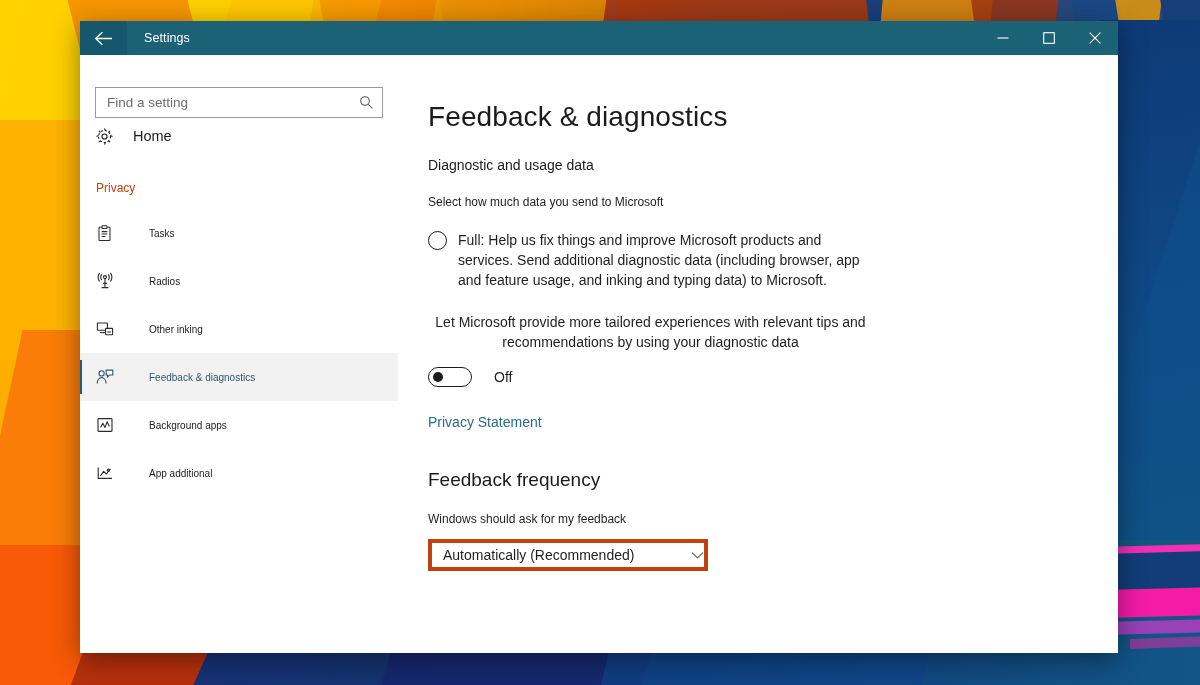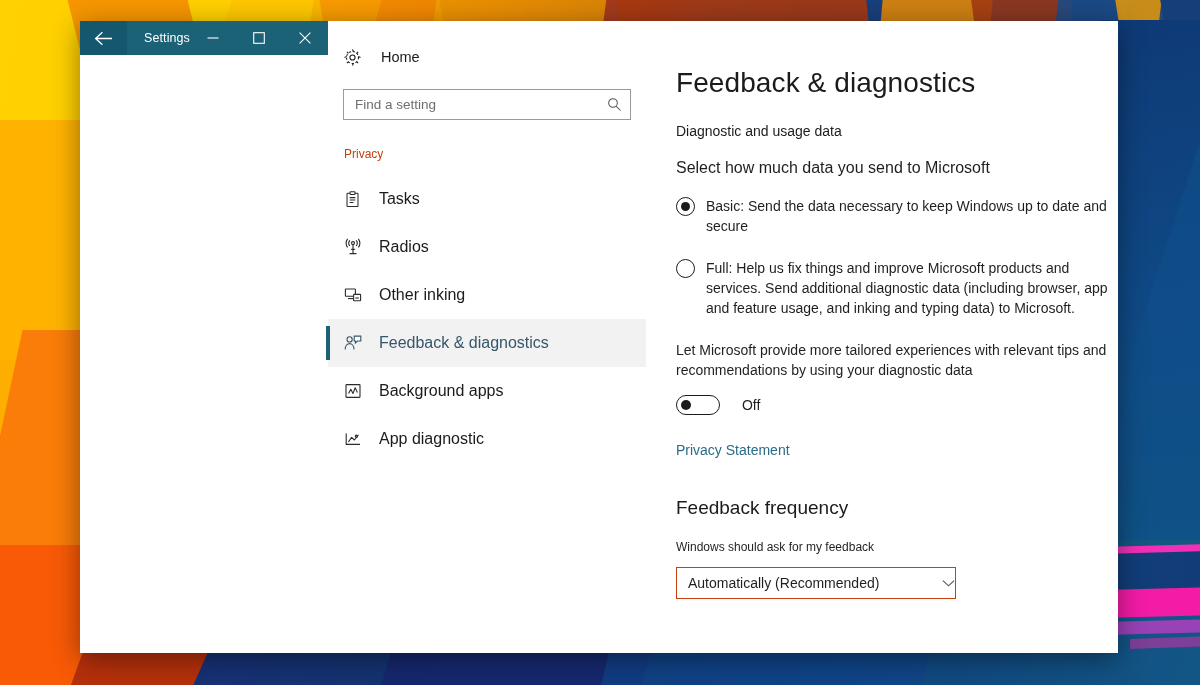--- a/index.html
+++ b/index.html
@@ -89,20 +89,21 @@
   
   #settings-window {
     position: absolute;
     left: 80px;
     top: 21px;
     width: 1038px;
     height: 632px;
     background: #ffffff;
     box-shadow: 0 6px 26px rgba(0,0,0,.42);
     display: flex;
+    flex-direction: column;
     overflow: hidden;
   }
 
   
   #title-bar {
     height: 34px;
     background: #1b6277;
     display: flex;
     align-items: center;
     flex: 0 0 34px;
@@ -197,23 +198,23 @@
     cursor: pointer;
   }
   .nav-item .sb-icon {
     width: 28px;
     display: flex;
     align-items: center;
     justify-content: flex-start;
     color: #2b2b2b;
   }
   .nav-item .nav-label {
-    font-size: 16px;
+    font-size: 10px;
     color: #1b1b1b;
-    margin-left: 7px;
+    margin-left: 25px;
     white-space: nowrap;
   }
   .nav-item.selected { background: #f2f2f2; }
   .nav-item.selected .nav-label { color: #35566b; }
   .nav-item.selected .sb-icon { color: #35566b; }
   .nav-item.selected::before {
     content: "";
     position: absolute;
     left: -2px; top: 7px;
     width: 4px; height: 34px;
@@ -233,21 +234,21 @@
     color: #1b1b1b;
     letter-spacing: .1px;
   }
   .section-title {
     font-size: 14px;
     font-weight: 400;
     color: #1b1b1b;
     margin-top: 24px;
   }
   .body-text {
-    font-size: 16px;
+    font-size: 12px;
     color: #1f1f1f;
     margin-top: 19px;
     max-width: 440px;
     line-height: 20px;
   }
 
   .radio-group { margin-top: 18px; }
   .radio-row {
     display: flex;
     align-items: flex-start;
@@ -279,20 +280,21 @@
     line-height: 20px;
     margin-left: 11px;
   }
 
   .tailored-text {
     font-size: 14px;
     color: #1f1f1f;
     line-height: 20px;
     margin-top: 2px;
     max-width: 445px;
+    text-align: center;
   }
 
   #toggle-row {
     display: flex;
     align-items: center;
     margin-top: 15px;
   }
   #toggle-switch {
     width: 44px; height: 20px;
     border: 1.6px solid #1b1b1b;
@@ -333,21 +335,21 @@
   }
   #feedback-label {
     font-size: 12px;
     color: #1f1f1f;
     margin-top: 21px;
   }
   #feedback-select {
     margin-top: 13px;
     width: 280px;
     height: 32px;
-    border: 1px solid #c2410c;
+    border: 4px solid #c2410c;
     background: #fff;
     display: flex;
     align-items: center;
     padding: 0 0 0 11px;
     cursor: pointer;
   }
   #feedback-select-value {
     flex: 1;
     font-size: 14px;
     color: #1f1f1f;
@@ -408,49 +410,49 @@
             <path d="M0.6 0.6 L11.4 11.4 M11.4 0.6 L0.6 11.4" stroke="#ffffff" stroke-width="1.1" fill="none"></path>
           </svg>
         </div>
       </div>
     </div>
 
     <div id="window-body">
 
       <div id="sidebar">
 
+        <div id="search-wrap">
+          <div id="search-box">
+            <input id="search-input" type="text" placeholder="Find a setting" style="">
+            <span id="search-icon-btn">
+              <svg width="15" height="15" viewBox="0 0 16 16">
+                <g fill="none" stroke="#555555" stroke-width="1.1">
+                  <circle cx="6.4" cy="6.4" r="4.6"></circle>
+                  <path d="M9.9 9.9 L14.4 14.4"></path>
+                </g>
+              </svg>
+            </span>
+          </div>
+        </div>
+
         <div id="home-row">
           <span class="sb-icon">
             <svg width="19" height="19" viewBox="0 0 20 20">
               <g fill="none" stroke="#1b1b1b" stroke-width="1.15">
                 <circle cx="10" cy="10" r="2.7"></circle>
                 <path d="M10 1.6 L11 3.9 M10 18.4 L11 16.1 M1.6 10 L3.9 9 M18.4 10 L16.1 9
                          M4.1 4.1 L5.8 5.6 M15.9 15.9 L14.2 14.4
                          M4.1 15.9 L5.8 14.4 M15.9 4.1 L14.2 5.6"></path>
                 <circle cx="10" cy="10" r="6.3" stroke-dasharray="2.1 2.1"></circle>
               </g>
             </svg>
           </span>
           <span id="home-label">Home</span>
         </div>
 
-        <div id="search-wrap">
-          <div id="search-box">
-            <input id="search-input" type="text" placeholder="Find a setting" style="">
-            <span id="search-icon-btn">
-              <svg width="15" height="15" viewBox="0 0 16 16">
-                <g fill="none" stroke="#555555" stroke-width="1.1">
-                  <circle cx="6.4" cy="6.4" r="4.6"></circle>
-                  <path d="M9.9 9.9 L14.4 14.4"></path>
-                </g>
-              </svg>
-            </span>
-          </div>
-        </div>
-
         <div id="section-header">Privacy</div>
 
         <div id="nav-list">
 
           <div class="nav-item">
             <span class="sb-icon">
               <svg width="17" height="17" viewBox="0 0 18 18">
                 <g fill="none" stroke="currentColor" stroke-width="1.1">
                   <rect x="3.2" y="2.4" width="11.6" height="14" rx="0.6"></rect>
                   <rect x="6.4" y="0.9" width="5.2" height="2.8" rx="0.5" fill="#fff"></rect>
@@ -518,39 +520,35 @@
           <div class="nav-item">
             <span class="sb-icon">
               <svg width="18" height="18" viewBox="0 0 18 18">
                 <g fill="none" stroke="currentColor" stroke-width="1.1">
                   <path d="M2.2 3.4 V14.4 H16"></path>
                   <path d="M4.4 12 L7.6 7.4 L10.4 10 L14.4 4.8" stroke-linejoin="round"></path>
                   <circle cx="12.4" cy="6.2" r="1.1"></circle>
                 </g>
               </svg>
             </span>
-            <span class="nav-label">App diagnostic</span>
+            <span class="nav-label">App additional</span>
           </div>
 
         </div>
       </div>
 
       <div id="content">
 
         <h1 id="page-title">Feedback &amp; diagnostics</h1>
 
         <h2 class="section-title">Diagnostic and usage data</h2>
 
         <p class="body-text">Select how much data you send to Microsoft</p>
 
         <div class="radio-group">
-          <div class="radio-row checked">
-            <span class="radio-mark"></span>
-            <span class="radio-label">Basic: Send the data necessary to keep Windows up to date and secure</span>
-          </div>
           <div class="radio-row">
             <span class="radio-mark"></span>
             <span class="radio-label">Full: Help us fix things and improve Microsoft products and services. Send additional diagnostic data (including browser, app and feature usage, and inking and typing data) to Microsoft.</span>
           </div>
         </div>
 
         <p class="tailored-text">Let Microsoft provide more tailored experiences with relevant tips and recommendations by using your diagnostic data</p>
 
         <div id="toggle-row">
           <div id="toggle-switch"></div>

